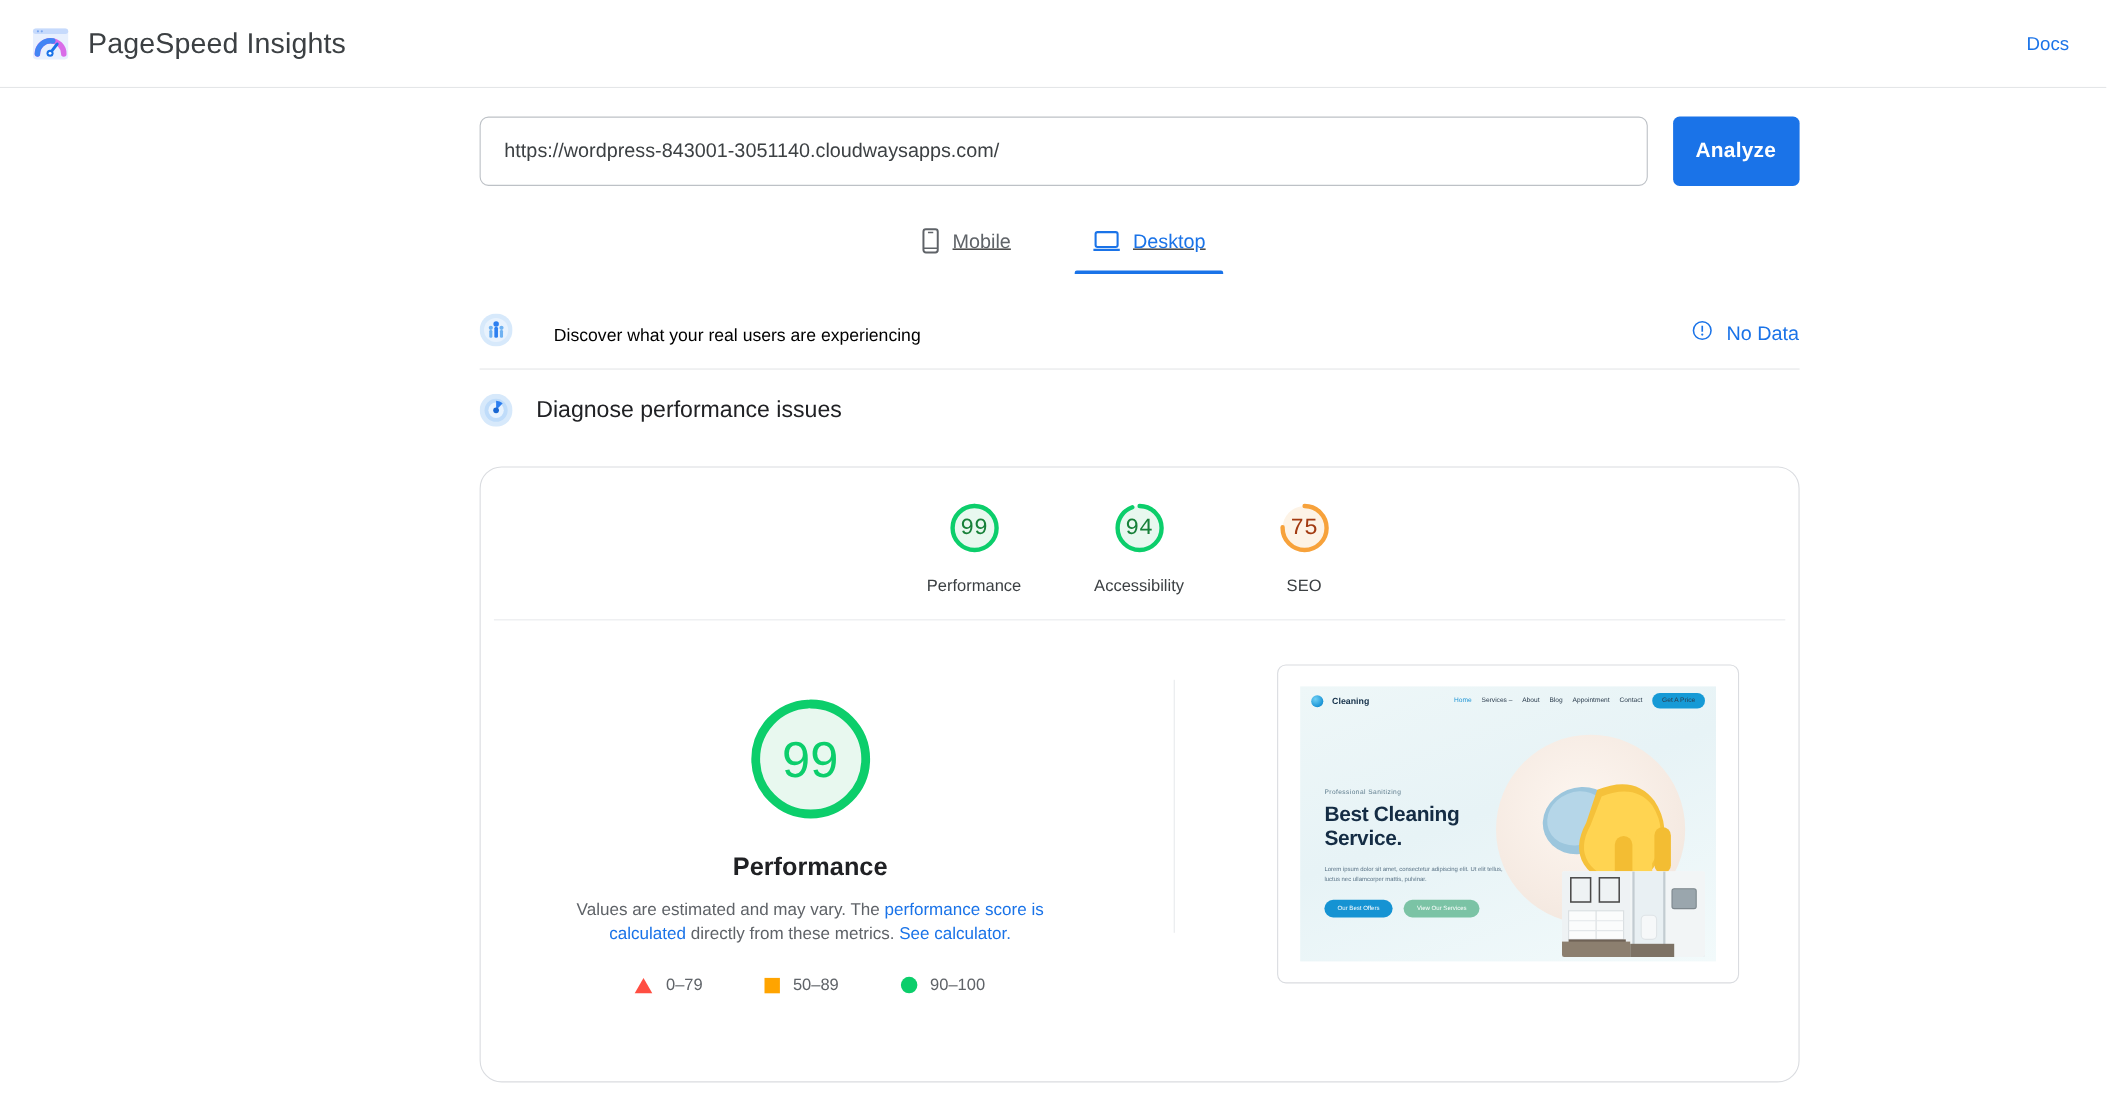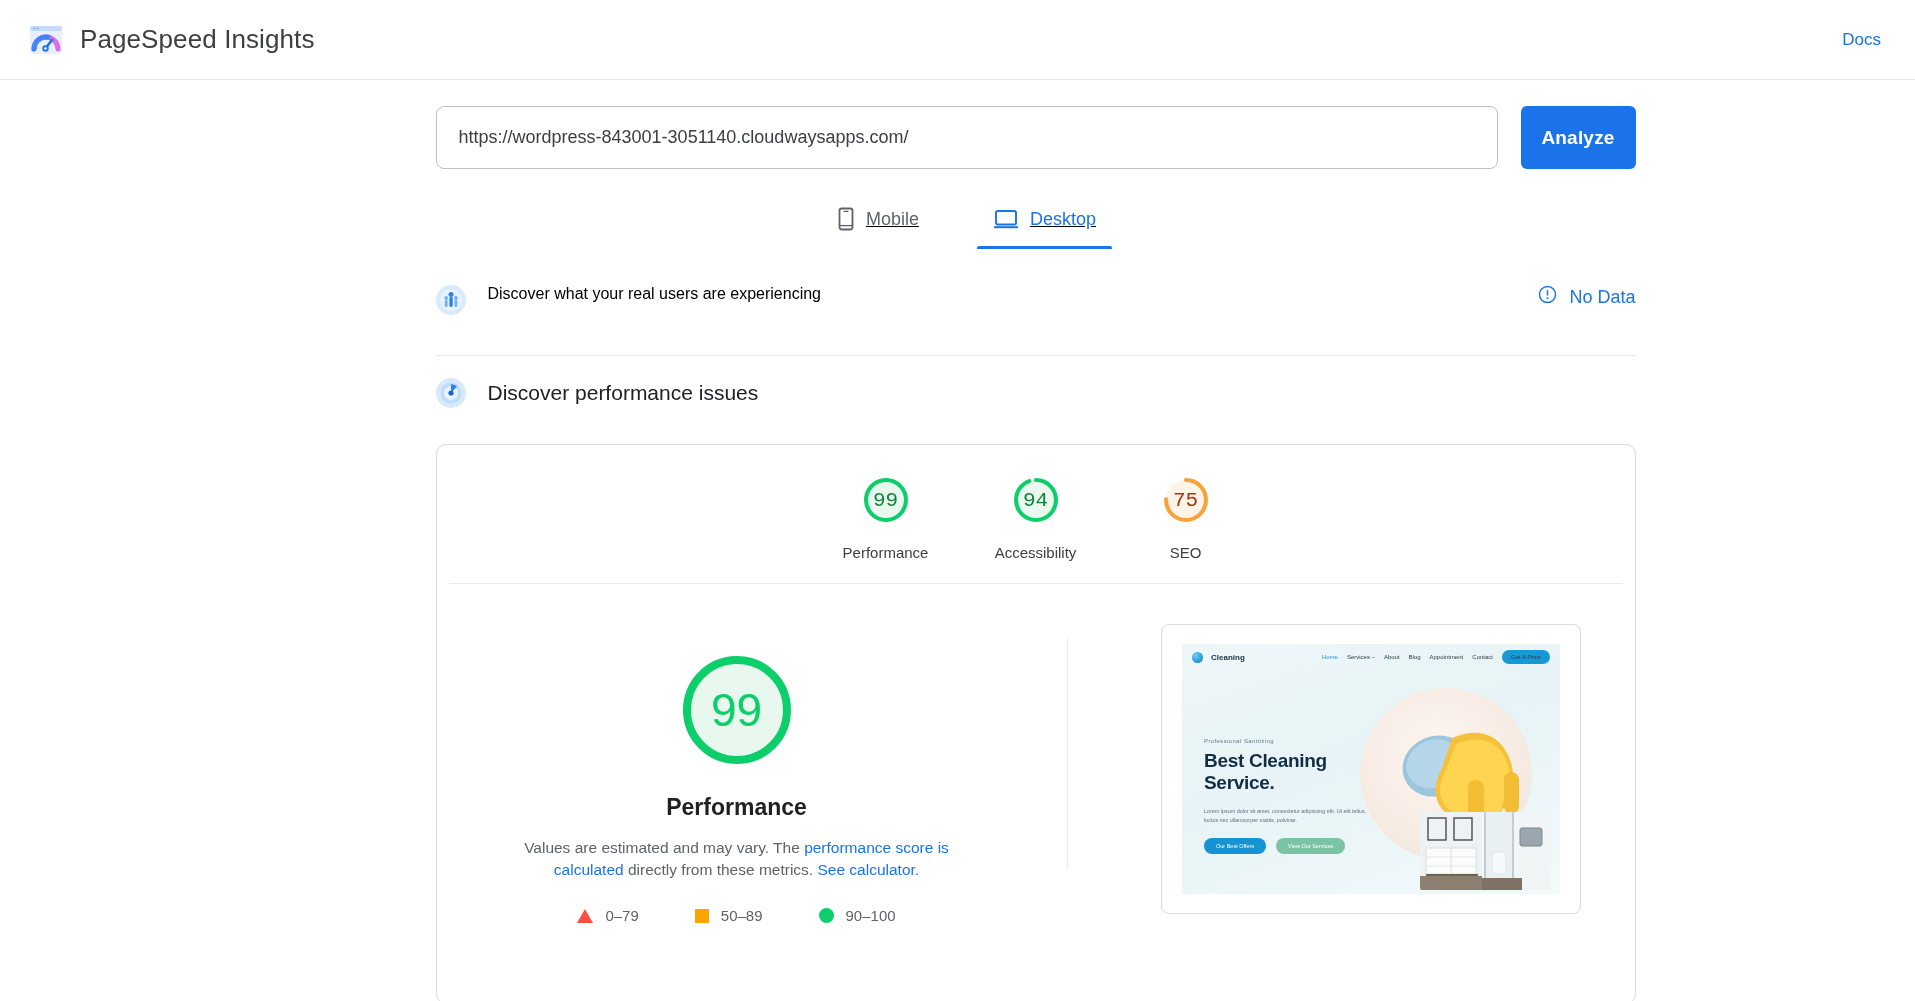--- a/index.html
+++ b/index.html
@@ -124,40 +124,41 @@
   }
   .section-head .title {
     font-size: 21px;
     color: #202124;
     font-weight: 400;
   }
   .section-discover {
     border-bottom: 1px solid #e4e6e8;
     position: relative;
     display: flex;
-    align-items: flex-start;
-    padding: 22px 0 40px 0;
+    align-items: flex-end;
+    padding: 22px 0 20px 0;
     margin-top: 14px;
+    gap: 16px;
   }
   .nodata {
     position: absolute;
     right: 0;
     display: flex;
     align-items: center;
     gap: 12px;
     color: #1a73e8;
     font-size: 18px;
     cursor: pointer;
   }
   .sec-icon { width: 30px; height: 30px; display: block; flex: 0 0 30px; }
 
   
   .card {
     border: 1px solid #dadce0;
-    border-radius: 10px;
+    border-radius: 20px;
     margin-top: 14px;
     padding: 0;
     background: #fff;
     height: 560px;
     overflow: hidden;
   }
   .gauges {
     display: flex;
     justify-content: center;
     gap: 0;
@@ -416,21 +417,21 @@
     <div class="section-head">
       <span class="sec-icon">
         <svg width="30" height="30" viewBox="0 0 30 30">
           <circle cx="15" cy="15" r="15" fill="#d7e9fb"></circle>
           <circle cx="15" cy="15" r="10.5" fill="#bfdcfa"></circle>
           <circle cx="15" cy="15" r="7" fill="#e8f3fe"></circle>
           <path d="M15 15 L21 8.6 A8.8 8.8 0 0 0 15 6.3 Z" fill="#2d7ff0"></path>
           <circle cx="15" cy="15" r="2.6" fill="#1967d2"></circle>
         </svg>
       </span>
-      <span class="title">Discover performance issues</span>
+      <span class="title">Diagnose performance issues</span>
     </div>
 
     <div class="card">
 
       <div class="gauges">
 
         <div class="gauge-item">
           <div class="gauge-wrap">
             <svg width="54" height="54" viewBox="0 0 54 54">
               <circle cx="27" cy="27" r="20" fill="#e8f8ef"></circle>

